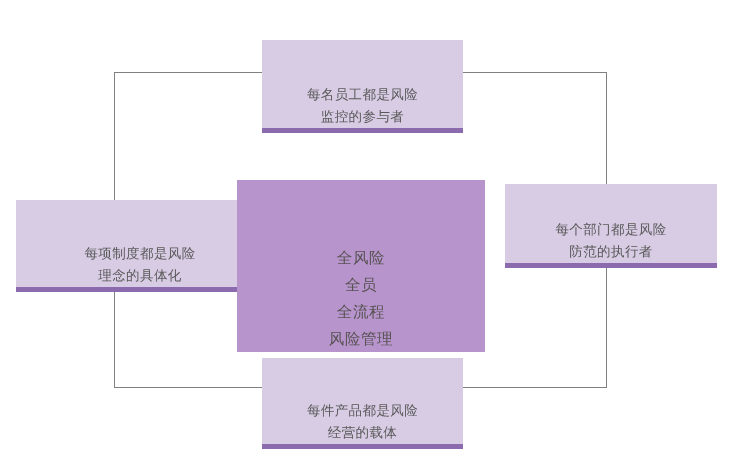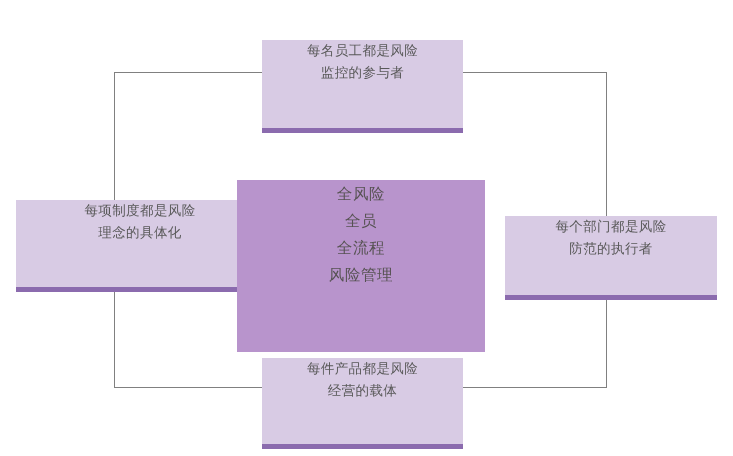--- a/index.html
+++ b/index.html
@@ -42,21 +42,21 @@
   }
 
   .node-body {
     position: absolute;
     left: 0;
     right: 0;
     top: 0;
     bottom: 0;
     box-sizing: border-box;
     display: flex;
-    align-items: flex-start;
+    align-items: flex-end;
     justify-content: center;
     margin-top: 28px;
   }
 
   .satellite .node-body {
     background: #d8cbe4;
   }
 
   .satellite .node-accent {
     position: absolute;
@@ -86,21 +86,21 @@
 
   #node-left {
     left: 16px;
     top: 172px;
     width: 248px;
     height: 115px;
   }
 
   #node-right {
     left: 505px;
-    top: 188px;
+    top: 156px;
     width: 212px;
     height: 107px;
   }
 
   #node-bottom {
     left: 262px;
     top: 330px;
     width: 201px;
     height: 114px;
   }

